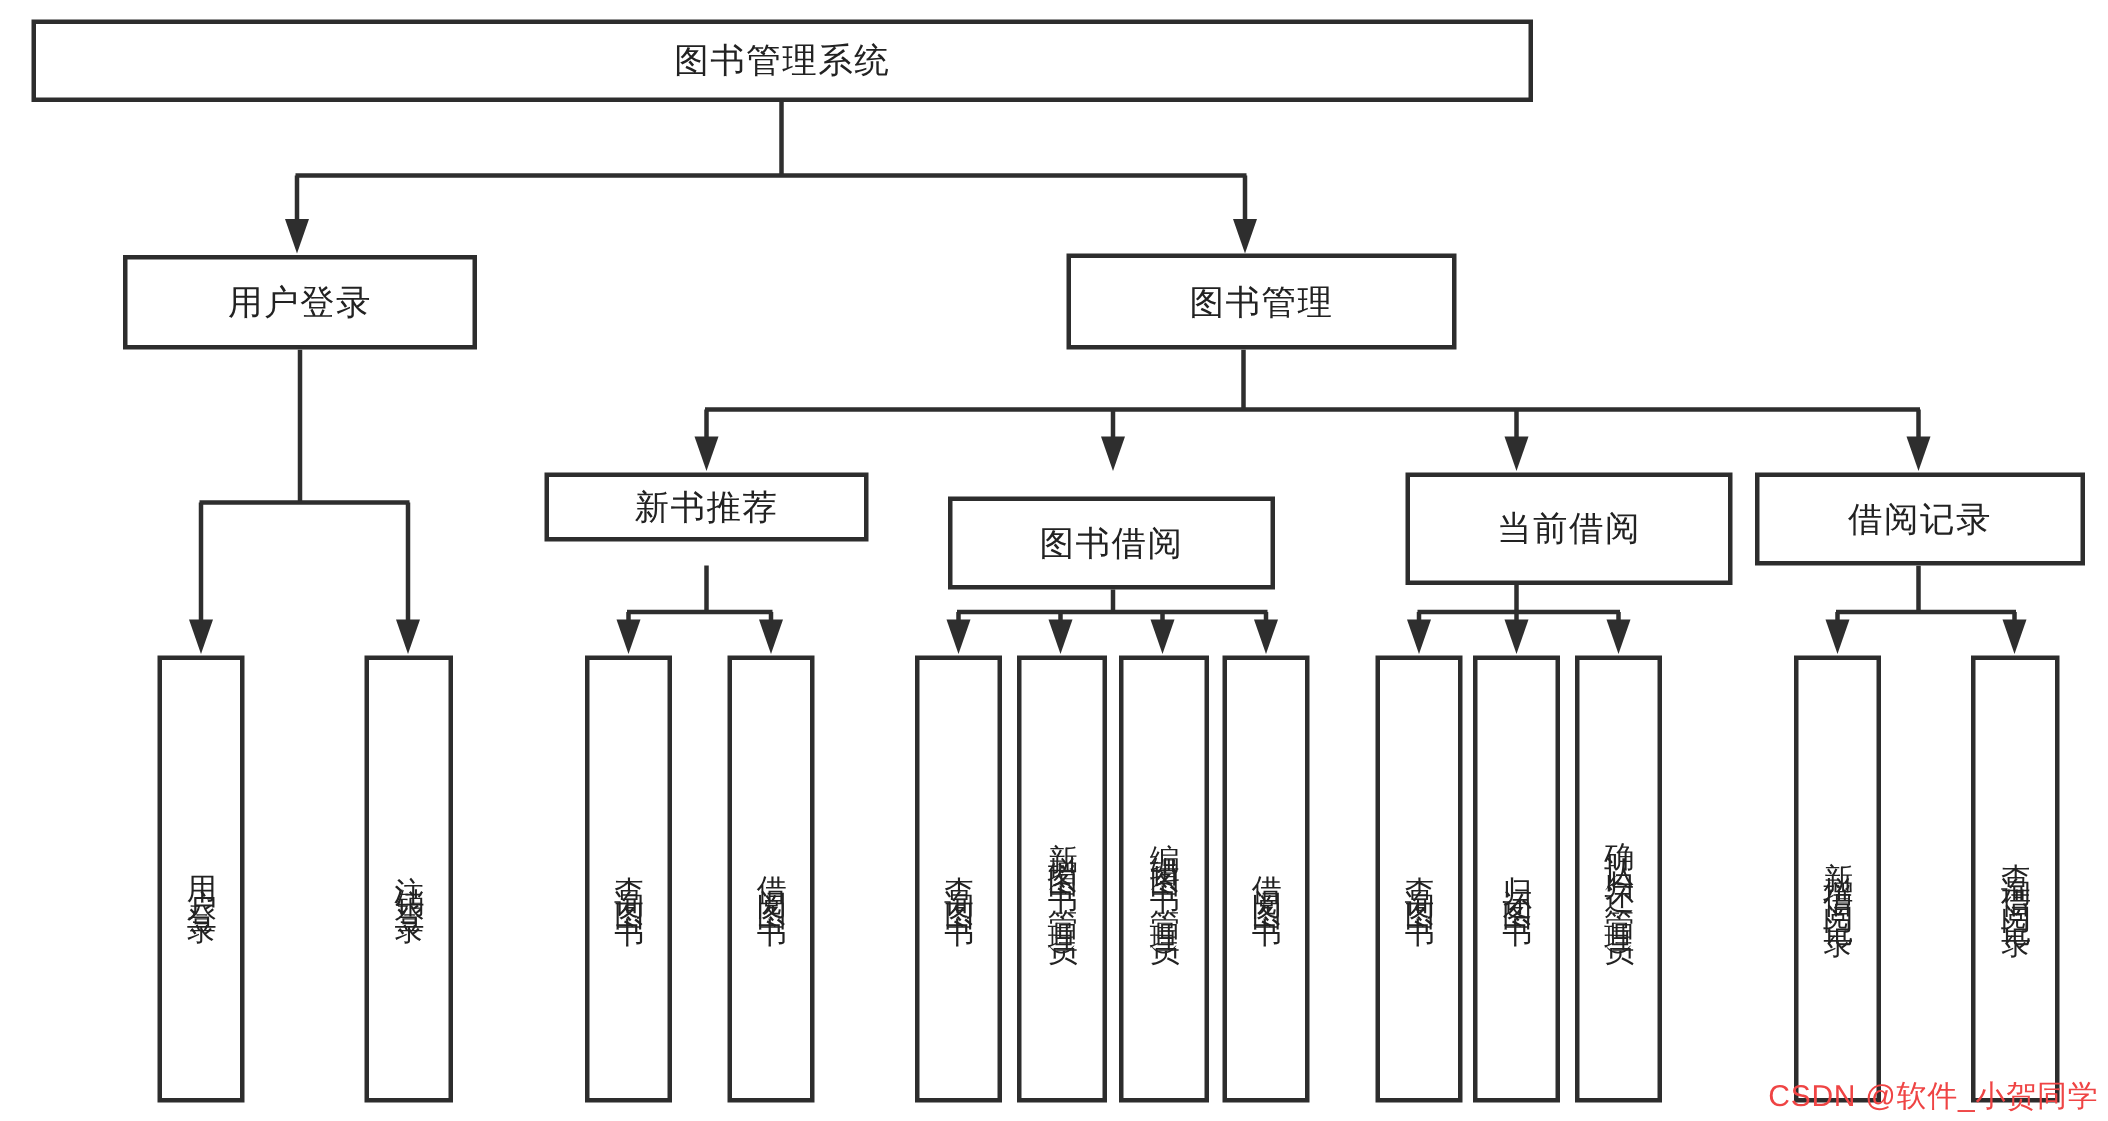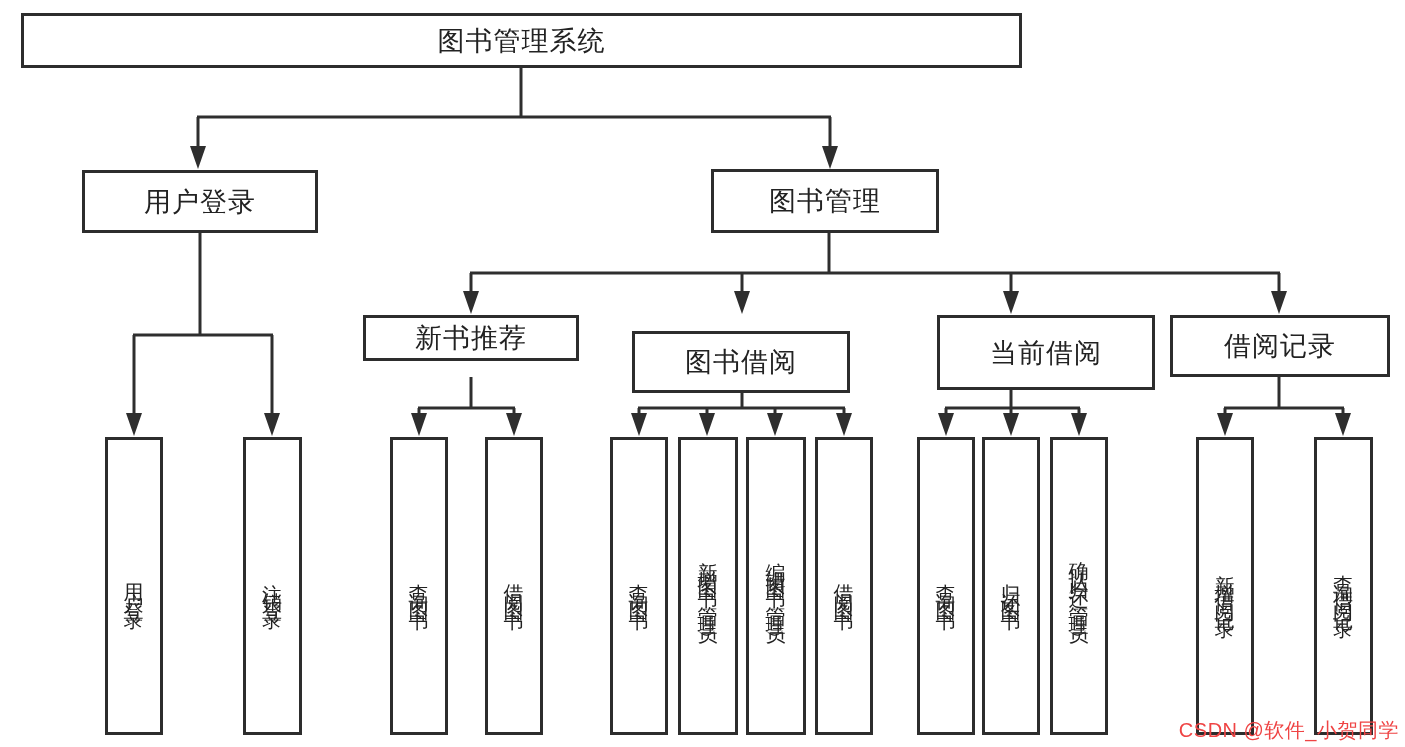--- a/index.html
+++ b/index.html
@@ -7,21 +7,21 @@
     position:relative;width:1405px;height:747px;background:#ffffff;
     font-family:"Liberation Sans","DejaVu Sans",sans-serif;overflow:hidden;
   }
   .wires{position:absolute;left:0;top:0;width:1405px;height:747px;}
   .wires line{stroke:#2e2e2e;stroke-width:3;}
   .wires polygon{fill:#2e2e2e;stroke:none;}
   .node{
     position:absolute;box-sizing:border-box;border:3px solid #2d2d2d;background:#ffffff;
     display:flex;align-items:center;justify-content:center;color:#222222;
   }
-  .node.hbox{font-size:27px;letter-spacing:1px;}
+  .node.hbox{font-size:23px;letter-spacing:1px;}
   .node.leaf{font-size:20px;}
   .leaf .vtext{
     writing-mode:vertical-rl;text-orientation:mixed;
     letter-spacing:9px;line-height:1;white-space:nowrap;
   }
   .watermark{
     position:absolute;right:6px;bottom:3px;font-size:20px;color:#ef4444;
     letter-spacing:0.5px;z-index:5;
   }
 </style>
@@ -106,21 +106,21 @@
     </g>
   </svg>
 
   <div class="node hbox" style="left:21px;top:13px;width:1001px;height:55px;">
     <span>图书管理系统</span>
   </div>
 
   <div class="node hbox" style="left:82px;top:170px;width:236px;height:63px;">
     <span>用户登录</span>
   </div>
-  <div class="node hbox" style="left:711px;top:169px;width:228px;height:64px;justify-content:center;">
+  <div class="node hbox" style="left:711px;top:169px;width:260px;height:64px;justify-content:center;">
     <span>图书管理</span>
   </div>
 
   <div class="node hbox" style="left:363px;top:315px;width:216px;height:46px;">
     <span>新书推荐</span>
   </div>
   <div class="node hbox" style="left:632px;top:315px;width:218px;height:62px;margin-top:16px;">
     <span>图书借阅</span>
   </div>
   <div class="node hbox" style="left:937px;top:315px;width:218px;height:75px;">

